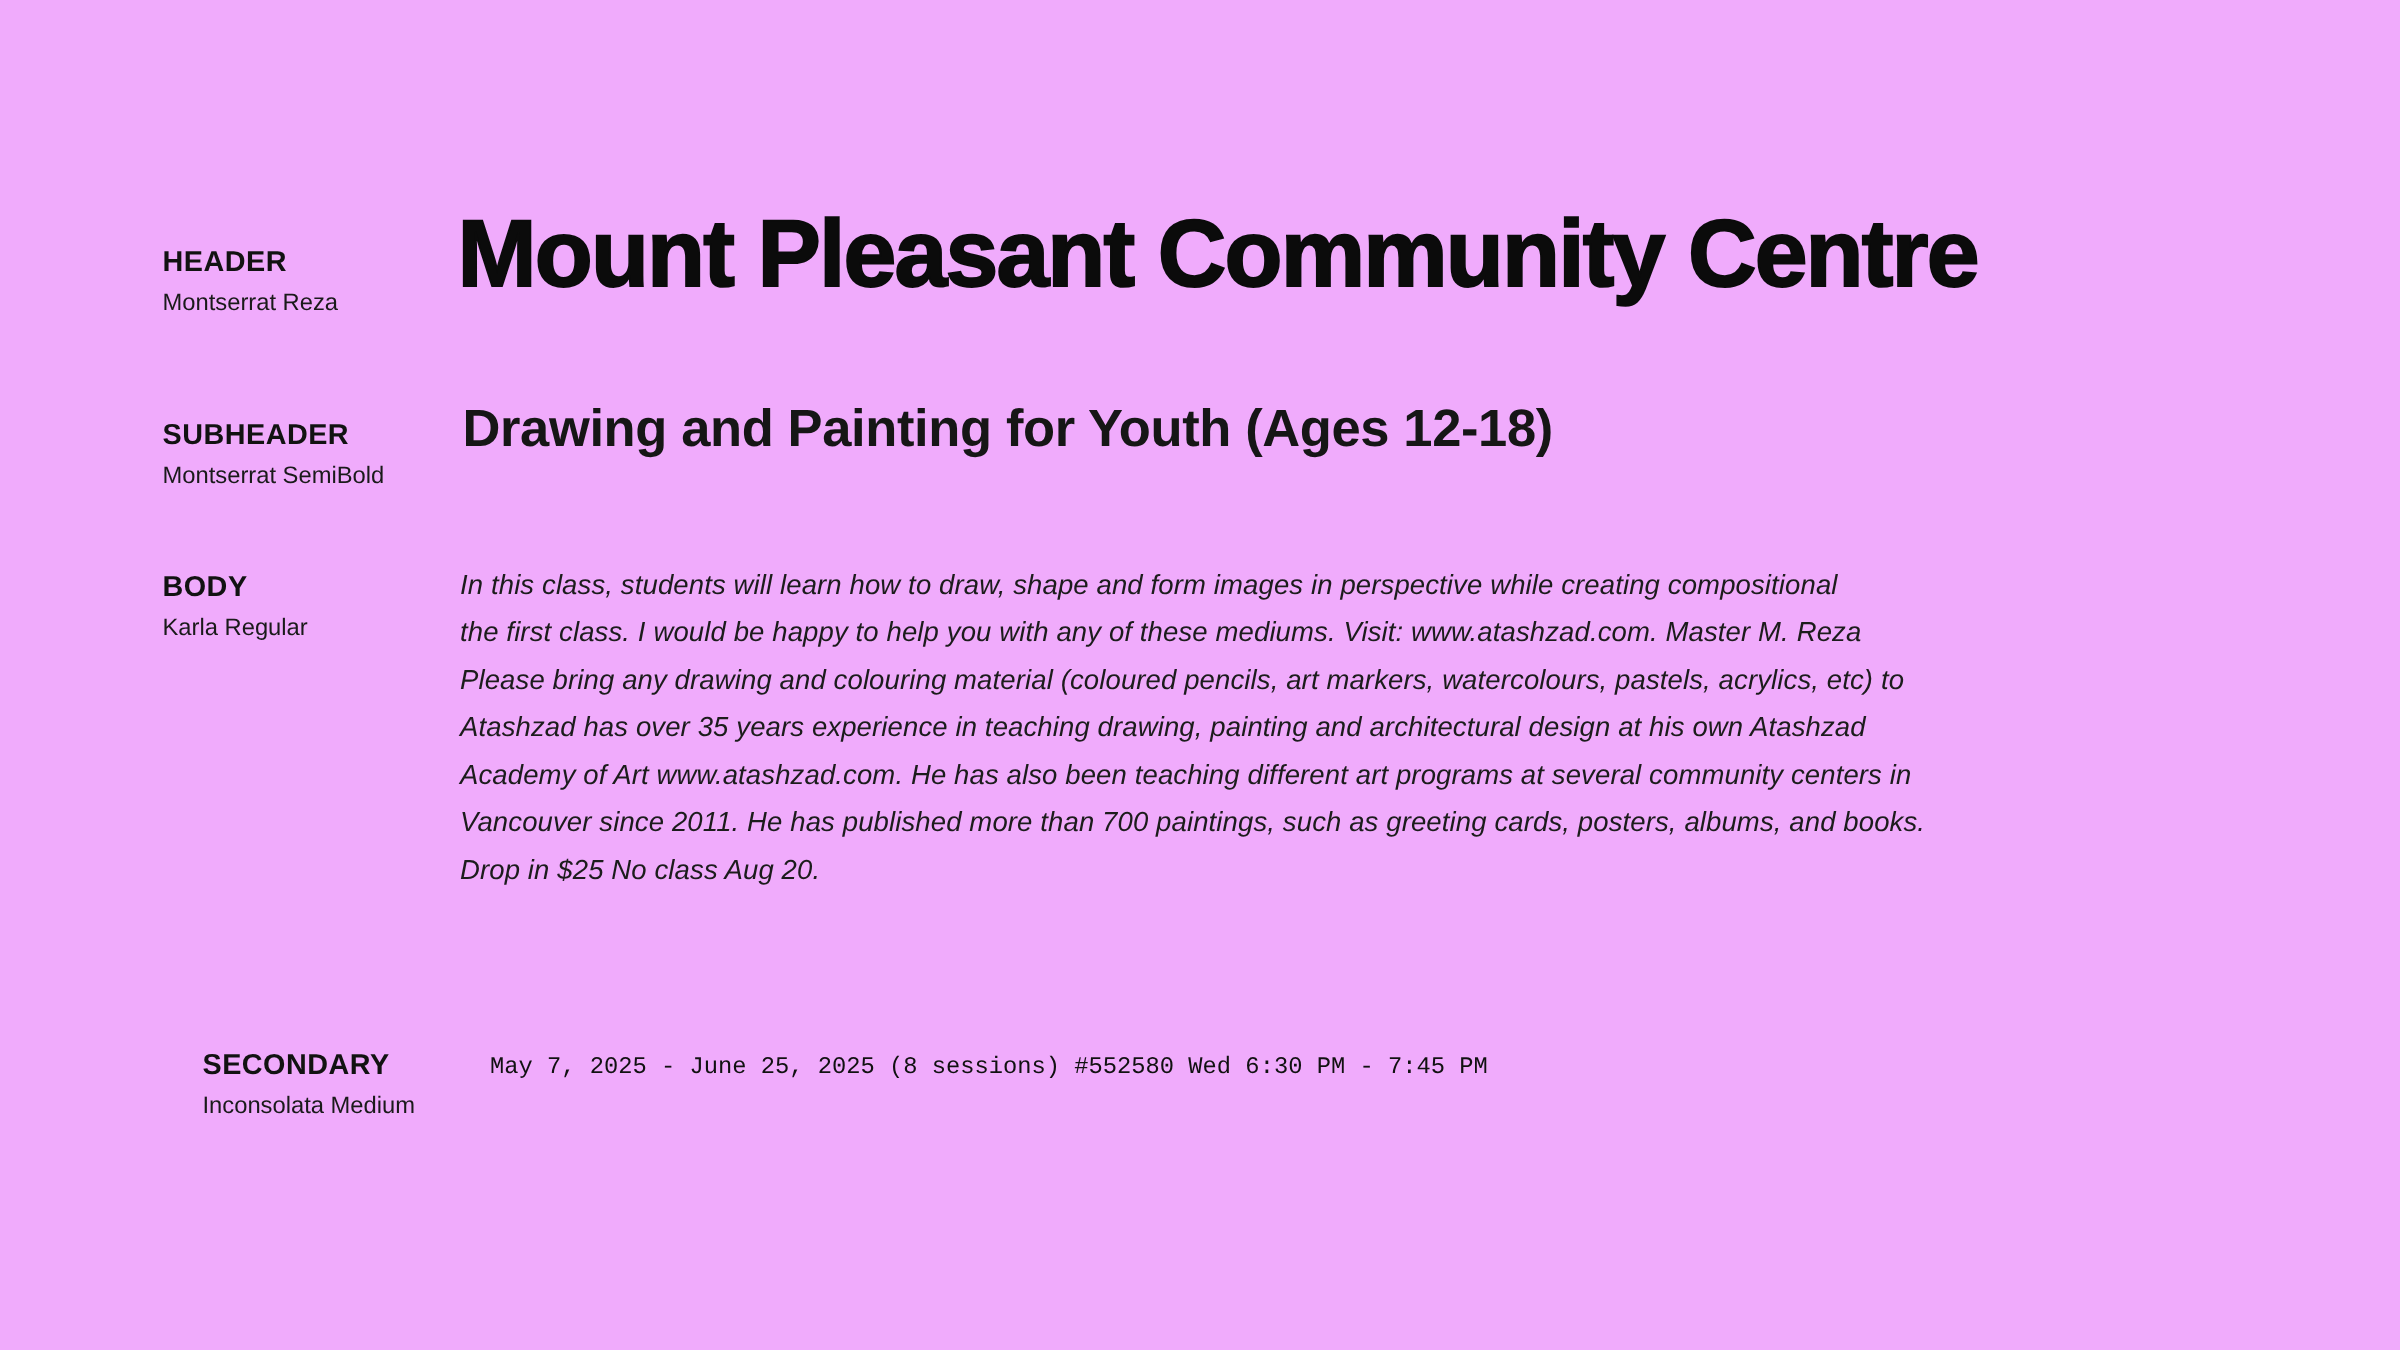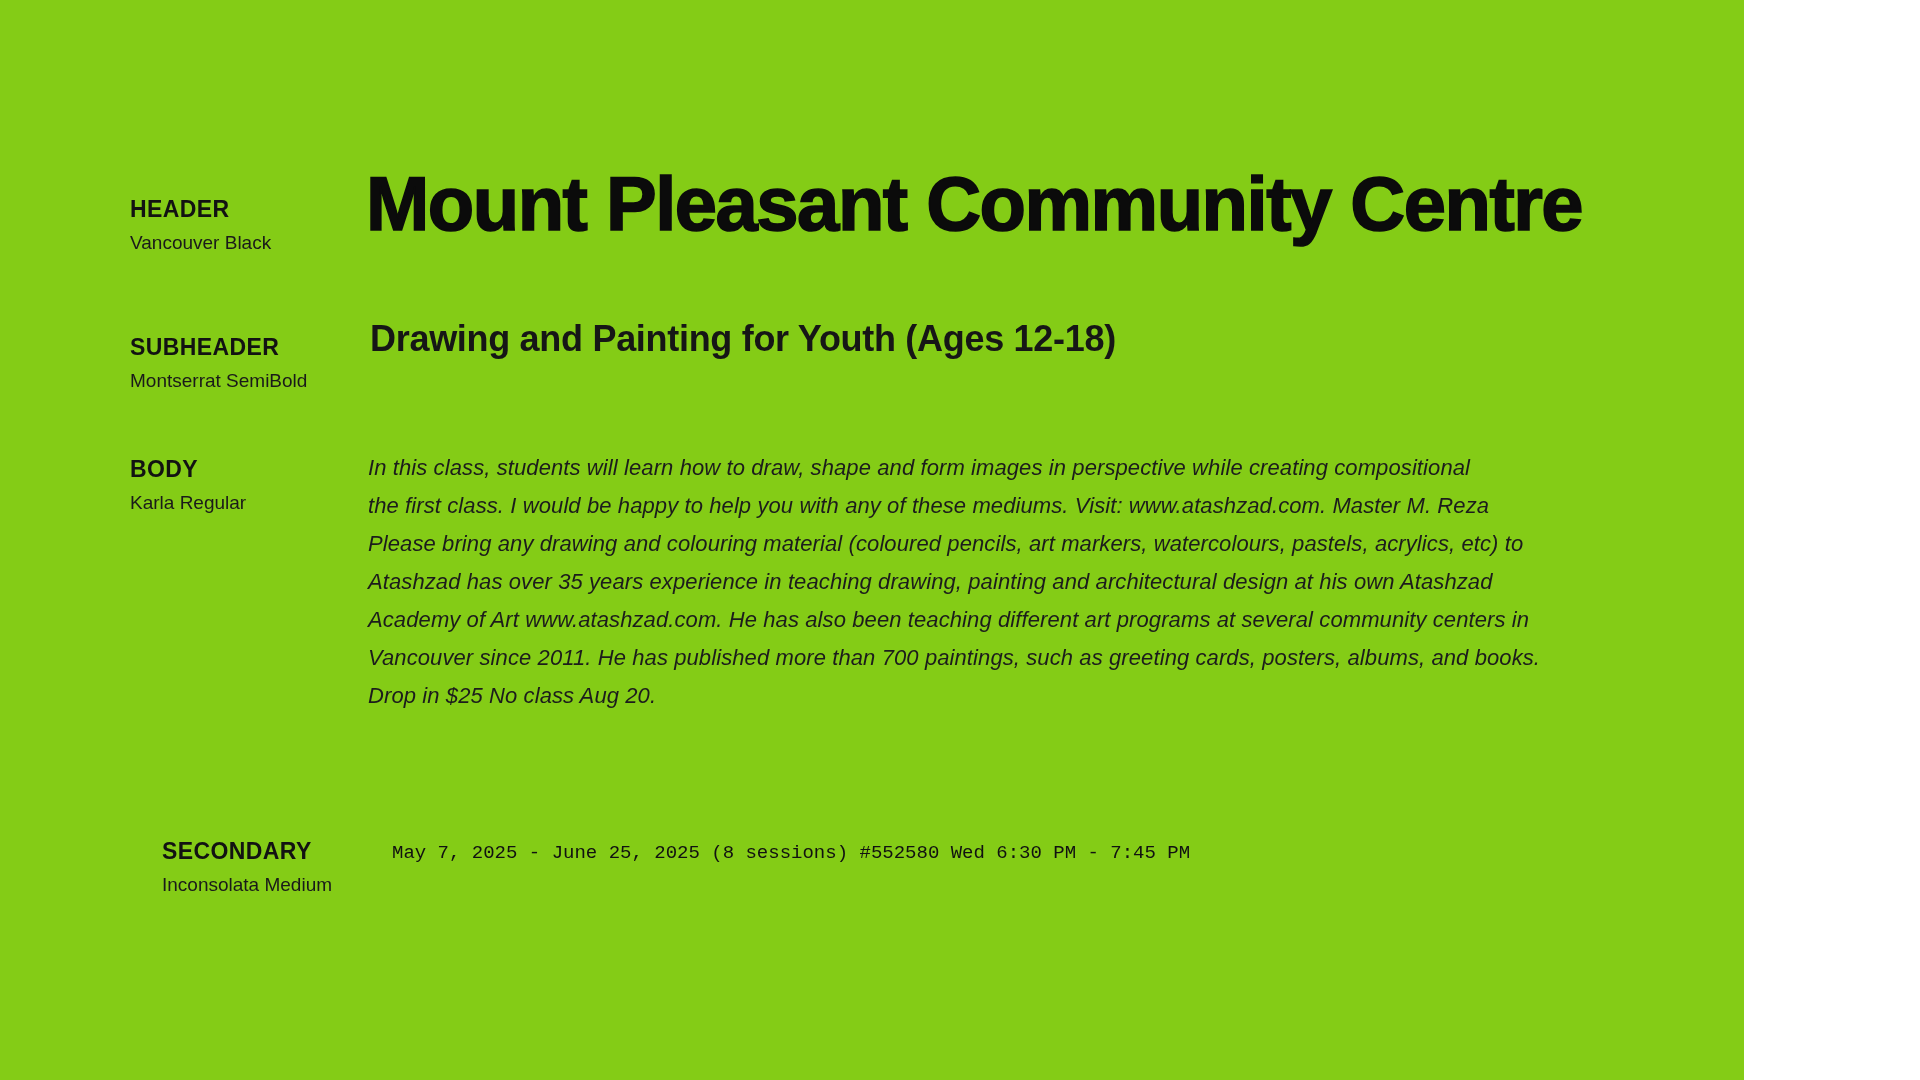--- a/index.html
+++ b/index.html
@@ -2,23 +2,23 @@
 <html><head>
 <meta charset="utf-8">
 <style>
   html, body {
     margin: 0;
     padding: 0;
     background: #ffffff;
   }
   .page {
     position: relative;
-    width: 1744px;
+    width: 1920px;
     height: 1080px;
-    background: #84cc16;
+    background: #f0abfc;
     color: #131313;
     font-family: "Liberation Sans", sans-serif;
     overflow: hidden;
   }
 
   
   .spec-label {
     position: absolute;
     left: 130px;
   }
@@ -45,21 +45,21 @@
     font-weight: 900;
     letter-spacing: -1.5px;
     color: #0b0b0b;
     -webkit-text-stroke: 1.6px #0b0b0b;
     white-space: nowrap;
   }
   .content-subheader {
     position: absolute;
     left: 370px;
     top: 316px;
-    font-size: 36px;
+    font-size: 42px;
     line-height: 1.3;
     font-weight: 700;
     letter-spacing: -0.3px;
     color: #161616;
     white-space: nowrap;
   }
   .content-body {
     position: absolute;
     left: 368px;
     top: 449px;
@@ -91,21 +91,21 @@
   #label-body      { top: 456px; }
   #label-secondary { top: 838px; margin-left: 32px; }
 </style>
 </head>
 <body>
 
 <div class="page">
 
   <div class="spec-label" id="label-header">
     <div class="label-name">HEADER</div>
-    <div class="label-font">Vancouver Black</div>
+    <div class="label-font">Montserrat Reza</div>
   </div>
   <div class="content-title">Mount Pleasant Community Centre</div>
 
   <div class="spec-label" id="label-subheader">
     <div class="label-name">SUBHEADER</div>
     <div class="label-font">Montserrat SemiBold</div>
   </div>
   <div class="content-subheader">Drawing and Painting for Youth (Ages 12-18)</div>
 
   <div class="spec-label" id="label-body">

